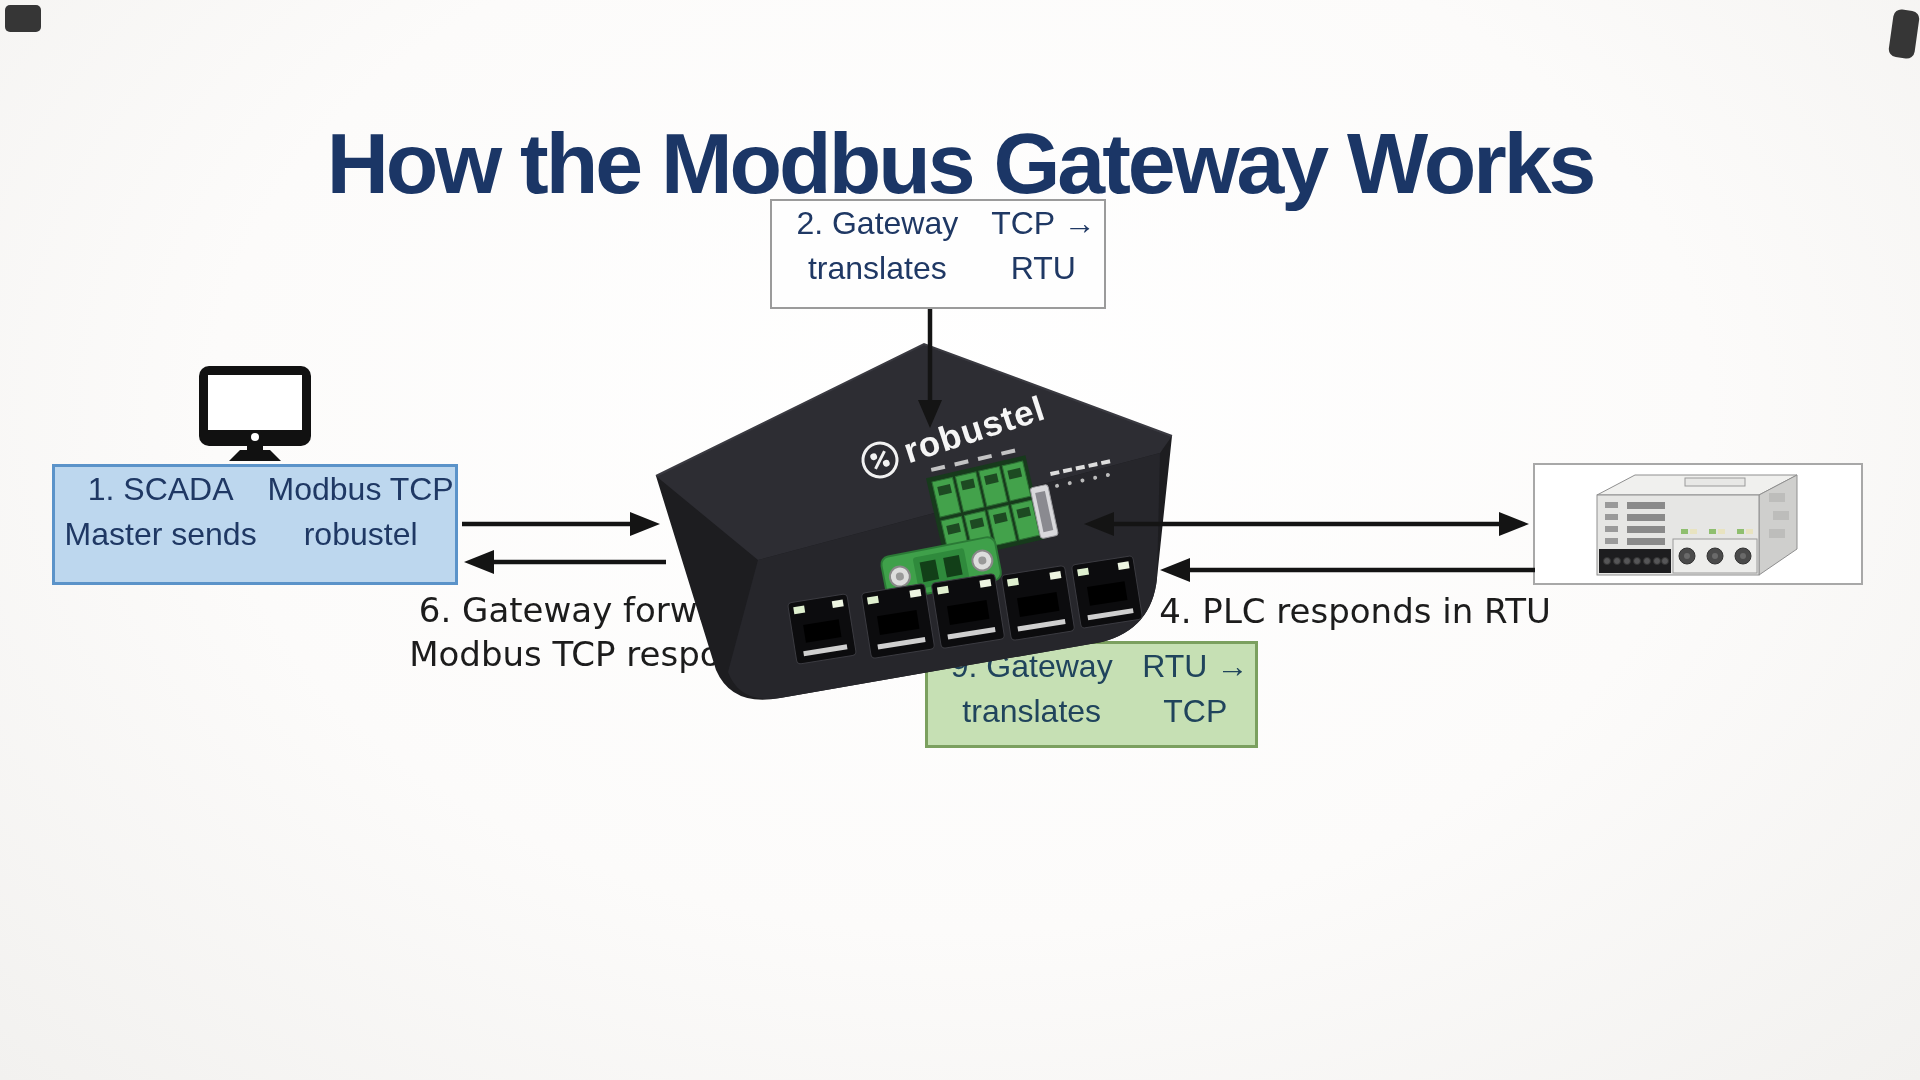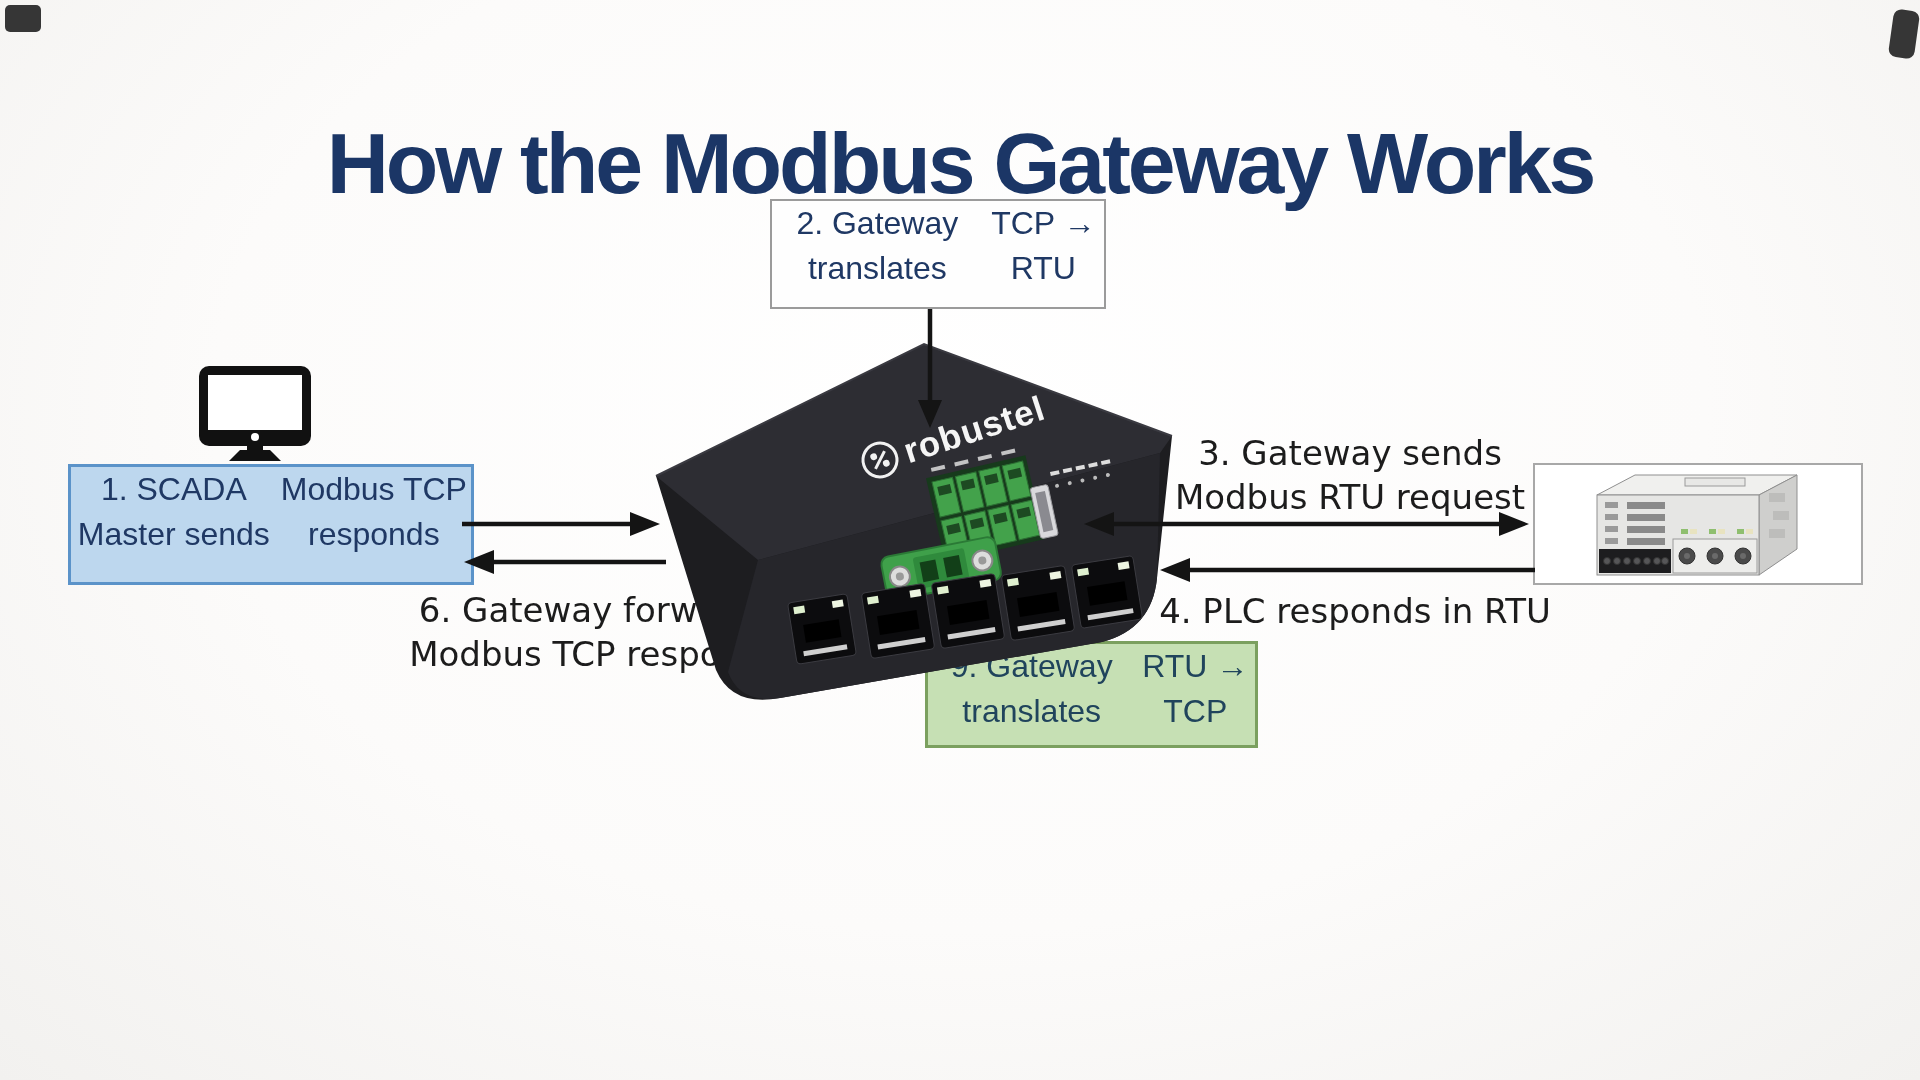--- a/index.html
+++ b/index.html
@@ -12,21 +12,21 @@
     position:absolute;left:0;top:56px;width:1920px;text-align:center;
     font-size:86px;font-weight:bold;letter-spacing:-3px;color:#1b3666;
     font-family:"Liberation Sans",sans-serif;
   }
   .step-box{
     position:absolute;display:flex;flex-direction:row;justify-content:center;
     text-align:center;color:#1f3864;font-size:32px;line-height:45px;
     font-family:"Liberation Sans",sans-serif;box-sizing:border-box;
   }
   .box-white{left:770px;top:199px;width:336px;height:110px;background:#fefefe;border:2px solid #9b9b9b;}
-  .box-blue{left:68px;top:464px;width:406px;height:121px;background:#bdd7ee;border:3px solid #5b93c9;}
+  .box-blue{left:52px;top:464px;width:406px;height:121px;background:#bdd7ee;border:3px solid #5b93c9;}
   .box-green{left:925px;top:641px;width:333px;height:107px;background:#c6e0b4;border:3px solid #7ba05f;color:#20445c;}
   .note{
     position:absolute;text-align:center;color:#1c1c1c;font-size:34px;line-height:44px;
     font-family:"DejaVu Sans",sans-serif;
   }
   .note3{left:1140px;top:431px;width:420px;}
   .note4{left:1140px;top:581px;width:430px;margin-top:8px;}
   .note6{left:395px;top:588px;width:400px;}
   .plc-frame{
     position:absolute;left:1533px;top:463px;width:330px;height:122px;
@@ -51,32 +51,28 @@
 
   <h1 class="title">How the Modbus Gateway Works</h1>
 
   <div class="step-box box-white">
     <span>2. Gateway translates</span>
     <span>TCP → RTU</span>
   </div>
 
   <div class="step-box box-blue">
     <span>1. SCADA Master sends</span>
-    <span>Modbus TCP responds</span>
+    <span>Modbus TCP robustel</span>
   </div>
 
   <div class="step-box box-green">
     <span>9. Gateway translates</span>
     <span>RTU → TCP</span>
   </div>
 
-  <div class="note note3">
-    <div>3. Gateway sends</div>
-    <div>Modbus RTU request</div>
-  </div>
 
   <div class="note note4">
     <div>4. PLC responds in RTU</div>
   </div>
 
   <div class="note note6">
     <div>6. Gateway forwards</div>
     <div>Modbus TCP response</div>
   </div>
 

